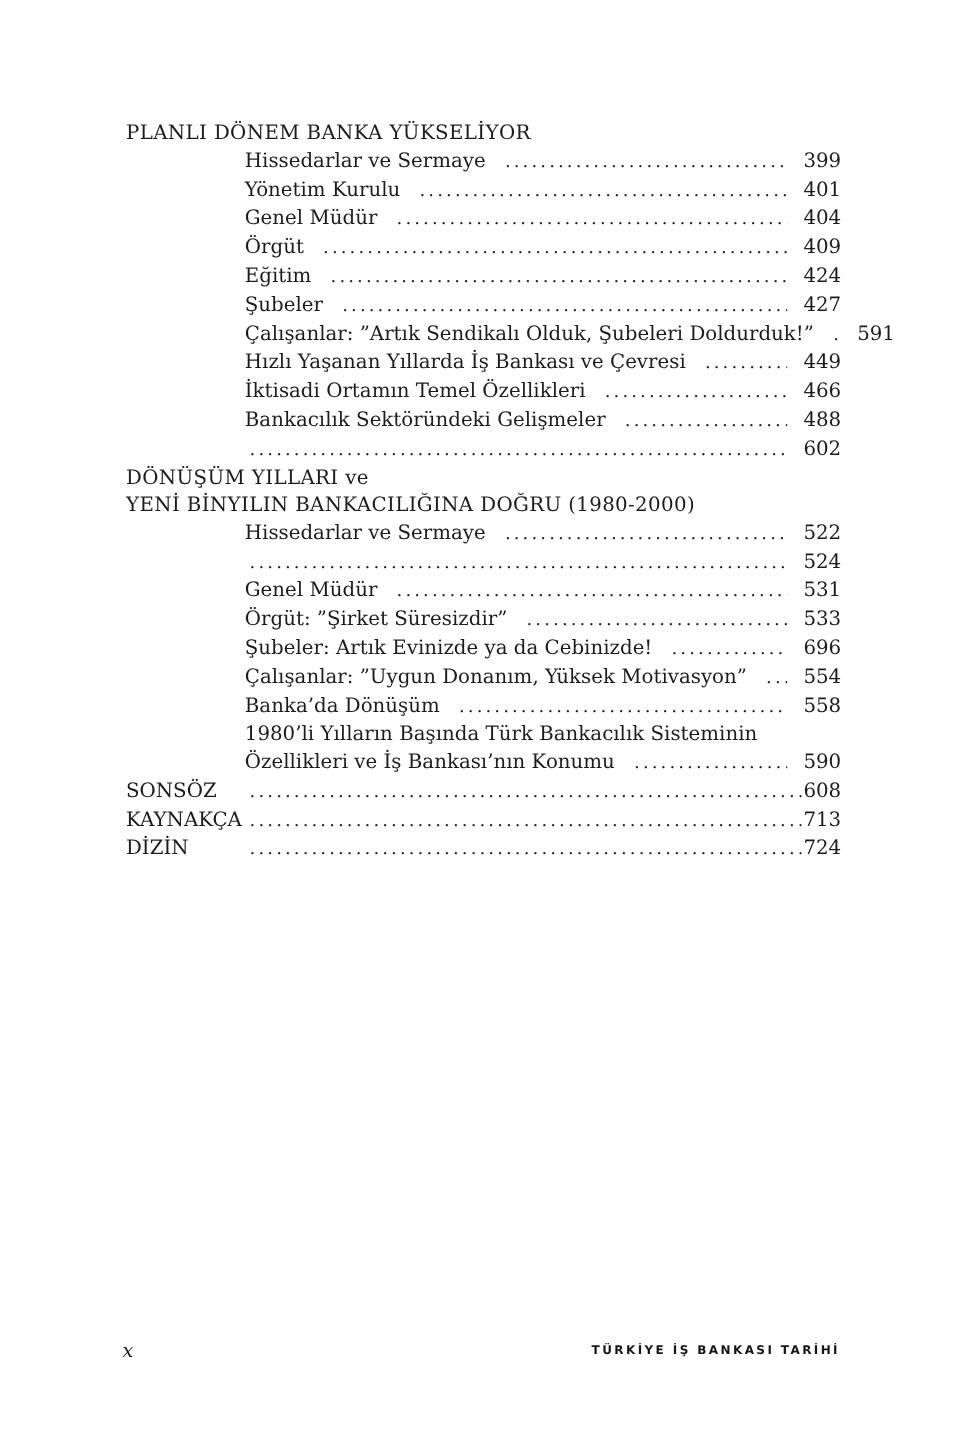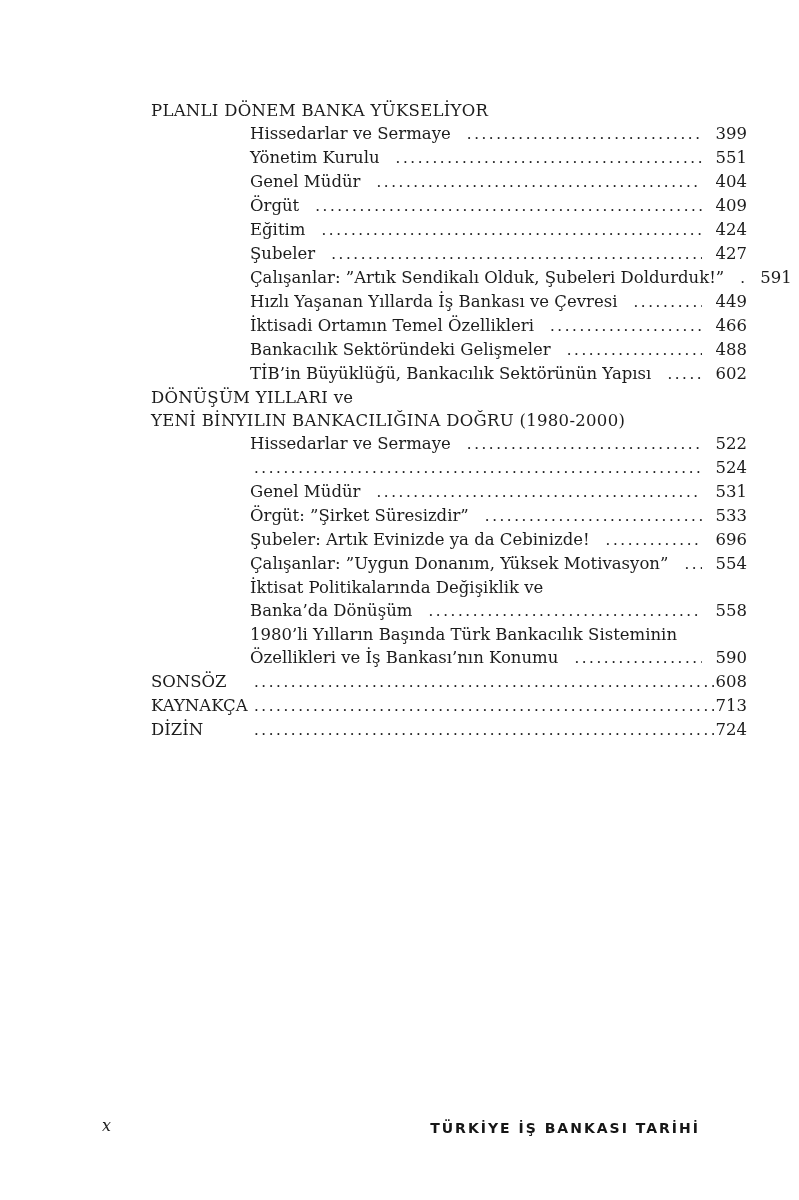--- a/index.html
+++ b/index.html
@@ -8,21 +8,20 @@
     background: #ffffff;
     color: #1c1c1c;
     font-family: "DejaVu Serif", serif;
     position: relative;
     overflow: hidden;
   }
   .content {
     position: absolute;
     left: 105px; top: 99px;
     width: 596px;
-    margin-left: 46px;
   }
   .heading {
     font-size: 16.5px;
     line-height: 23px;
     letter-spacing: 0.3px;
     font-weight: normal;
     margin: 0;
     white-space: nowrap;
   }
   .row {
@@ -53,42 +52,42 @@
     left: 102px; top: 1116px;
     font-style: italic;
     font-size: 16px;
     line-height: 20px;
   }
   .running {
     position: absolute;
     right: 99px; top: 1120px;
     font-family: "DejaVu Sans", sans-serif;
     font-weight: bold;
-    font-size: 14px;
+    font-size: 10px;
     letter-spacing: 2px;
     color: #161616;
   }
 </style>
 </head>
 <body>
 
 <main class="content">
 
   <section>
     <h2 class="heading">PLANLI DÖNEM BANKA YÜKSELİYOR</h2>
 
     <div class="row ind">
       <span class="t">Hissedarlar ve Sermaye</span>
       <span class="lead"></span>
       <span class="pg">399</span>
     </div>
     <div class="row ind">
       <span class="t">Yönetim Kurulu</span>
       <span class="lead"></span>
-      <span class="pg">551</span>
+      <span class="pg">401</span>
     </div>
     <div class="row ind">
       <span class="t">Genel Müdür</span>
       <span class="lead"></span>
       <span class="pg">404</span>
     </div>
     <div class="row ind">
       <span class="t">Örgüt</span>
       <span class="lead"></span>
       <span class="pg">409</span>
@@ -117,21 +116,20 @@
       <span class="t">İktisadi Ortamın Temel Özellikleri</span>
       <span class="lead"></span>
       <span class="pg">466</span>
     </div>
     <div class="row ind">
       <span class="t">Bankacılık Sektöründeki Gelişmeler</span>
       <span class="lead"></span>
       <span class="pg">488</span>
     </div>
     <div class="row ind">
-      <span class="t">TİB’in Büyüklüğü, Bankacılık Sektörünün Yapısı</span>
       <span class="lead"></span>
       <span class="pg">602</span>
     </div>
   </section>
 
   <section>
     <h2 class="heading">DÖNÜŞÜM YILLARI ve</h2>
     <h2 class="heading">YENİ BİNYILIN BANKACILIĞINA DOĞRU (1980-2000)</h2>
 
     <div class="row ind">
@@ -157,23 +155,20 @@
       <span class="t">Şubeler: Artık Evinizde ya da Cebinizde!</span>
       <span class="lead"></span>
       <span class="pg">696</span>
     </div>
     <div class="row ind">
       <span class="t">Çalışanlar: ”Uygun Donanım, Yüksek Motivasyon”</span>
       <span class="lead"></span>
       <span class="pg">554</span>
     </div>
     <div class="row ind">
-      <span class="t">İktisat Politikalarında Değişiklik ve</span>
-    </div>
-    <div class="row ind">
       <span class="t">Banka’da Dönüşüm</span>
       <span class="lead"></span>
       <span class="pg">558</span>
     </div>
     <div class="row ind">
       <span class="t">1980’li Yılların Başında Türk Bankacılık Sisteminin</span>
     </div>
     <div class="row ind">
       <span class="t">Özellikleri ve İş Bankası’nın Konumu</span>
       <span class="lead"></span>

